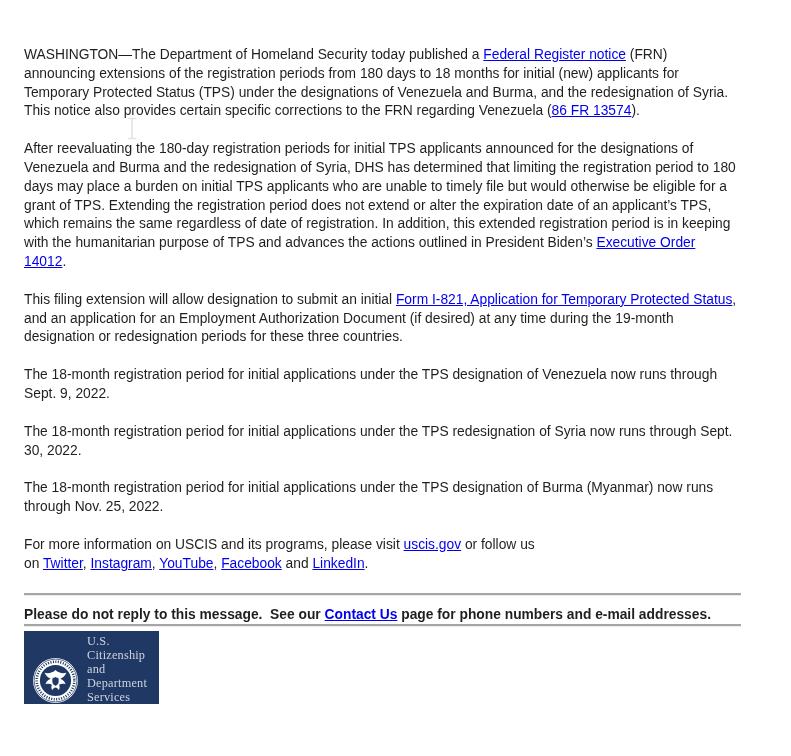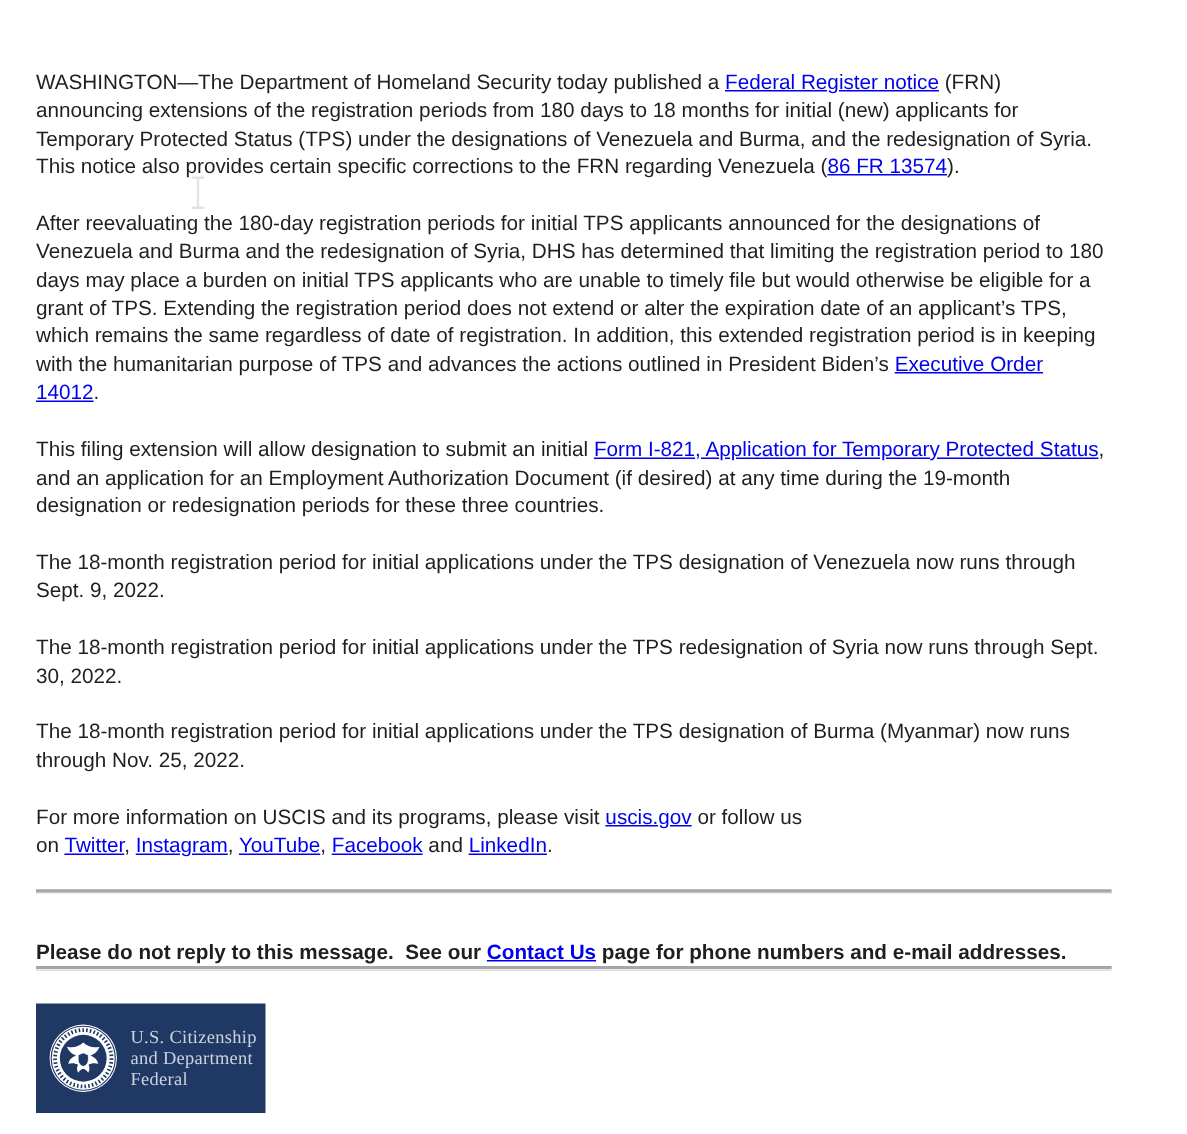--- a/index.html
+++ b/index.html
@@ -14,27 +14,27 @@
   a.lnk { color: var(--link, #0000EE); text-decoration: underline; cursor: pointer; }
   hr.rule {
     border: none; height: 1px; margin: 0;
     background: var(--rule, #a6a6a6);
     border-top: 1px solid var(--rule, #a6a6a6);
     border-bottom: 1px solid #ececec;
   }
   .rule-1 { margin-top: 12px; }
   .rule-2 { margin-top: 31px; }
   p.notice {
-    margin: 30px 0 0 0; font-weight: bold; font-size: 13.8px; line-height: 18.8px;
+    margin: 10px 0 0 0; font-weight: bold; font-size: 13.8px; line-height: 18.8px;
     white-space: pre-wrap;
   }
   .logo {
-    margin-top: 22px; width: 153px; height: 73px;
+    margin-top: 4px; width: 135px; height: 73px;
     background: var(--logo_bg, #1f3864);
-    display: flex; align-items: center;
+    display: flex; align-items: flex-end;
   }
   .seal { width: 47px; height: 47px; margin-left: 8px; flex: none; }
   .logo-text {
     margin-left: 8px;
     font-family: "Liberation Serif", "DejaVu Serif", serif;
     font-size: 12.3px; line-height: 13.8px; letter-spacing: 0.2px;
     color: var(--logo_text, #cdd3de);
   }
   .ibeam { position: absolute; left: 126px; top: 117px; width: 12px; height: 23px; }
 </style>
@@ -65,21 +65,21 @@
         <circle cx="22" cy="22" r="21" fill="#ffffff"></circle>
         <circle cx="22" cy="22" r="20" fill="none" stroke="#1f3864" stroke-width="0.7"></circle>
         <circle cx="22" cy="22" r="17.6" fill="none" stroke="#1f3864" stroke-width="2.4" stroke-dasharray="1 1.35"></circle>
         <circle cx="22" cy="22" r="14.6" fill="#1f3864"></circle>
         <path fill="#ffffff" d="M22 12.2c-2.6 2.7-6.6 3.5-10.2 2.6 1.2 2.9 3.2 4.7 5.7 5.5-2.7 1-4.3 2.7-4.9 5.1 2.4-.6 4.4-.4 6.1.6-.8 1.6-.8 3.3.2 5 1-1.4 2-2.2 3.1-2.4 1.1.2 2.1 1 3.1 2.4 1-1.7 1-3.4.2-5 1.7-1 3.7-1.2 6.1-.6-.6-2.4-2.2-4.1-4.9-5.1 2.5-.8 4.5-2.6 5.7-5.5-3.6.9-7.6.1-10.2-2.6z"></path>
         <path fill="#1f3864" stroke="#ffffff" stroke-width="0.5" d="M22 18.6l3.2 1.3v3.1c0 2.1-1.3 3.6-3.2 4.2-1.9-.6-3.2-2.1-3.2-4.2v-3.1z"></path>
       </svg>
       <div class="logo-text">
         <div>U.S. Citizenship</div>
         <div>and Department</div>
-        <div>Federal</div>
+        <div>Services</div>
       </div>
     </div>
 
   </div>
 
   <svg class="ibeam" viewBox="0 0 12 23" aria-hidden="true">
     <path d="M2.5 1.5h7M6 1.5v20M2.5 21.5h7" fill="none" stroke="#e3e3e3" stroke-width="1.6" stroke-linecap="round"></path>
   </svg>
 </div>
 

